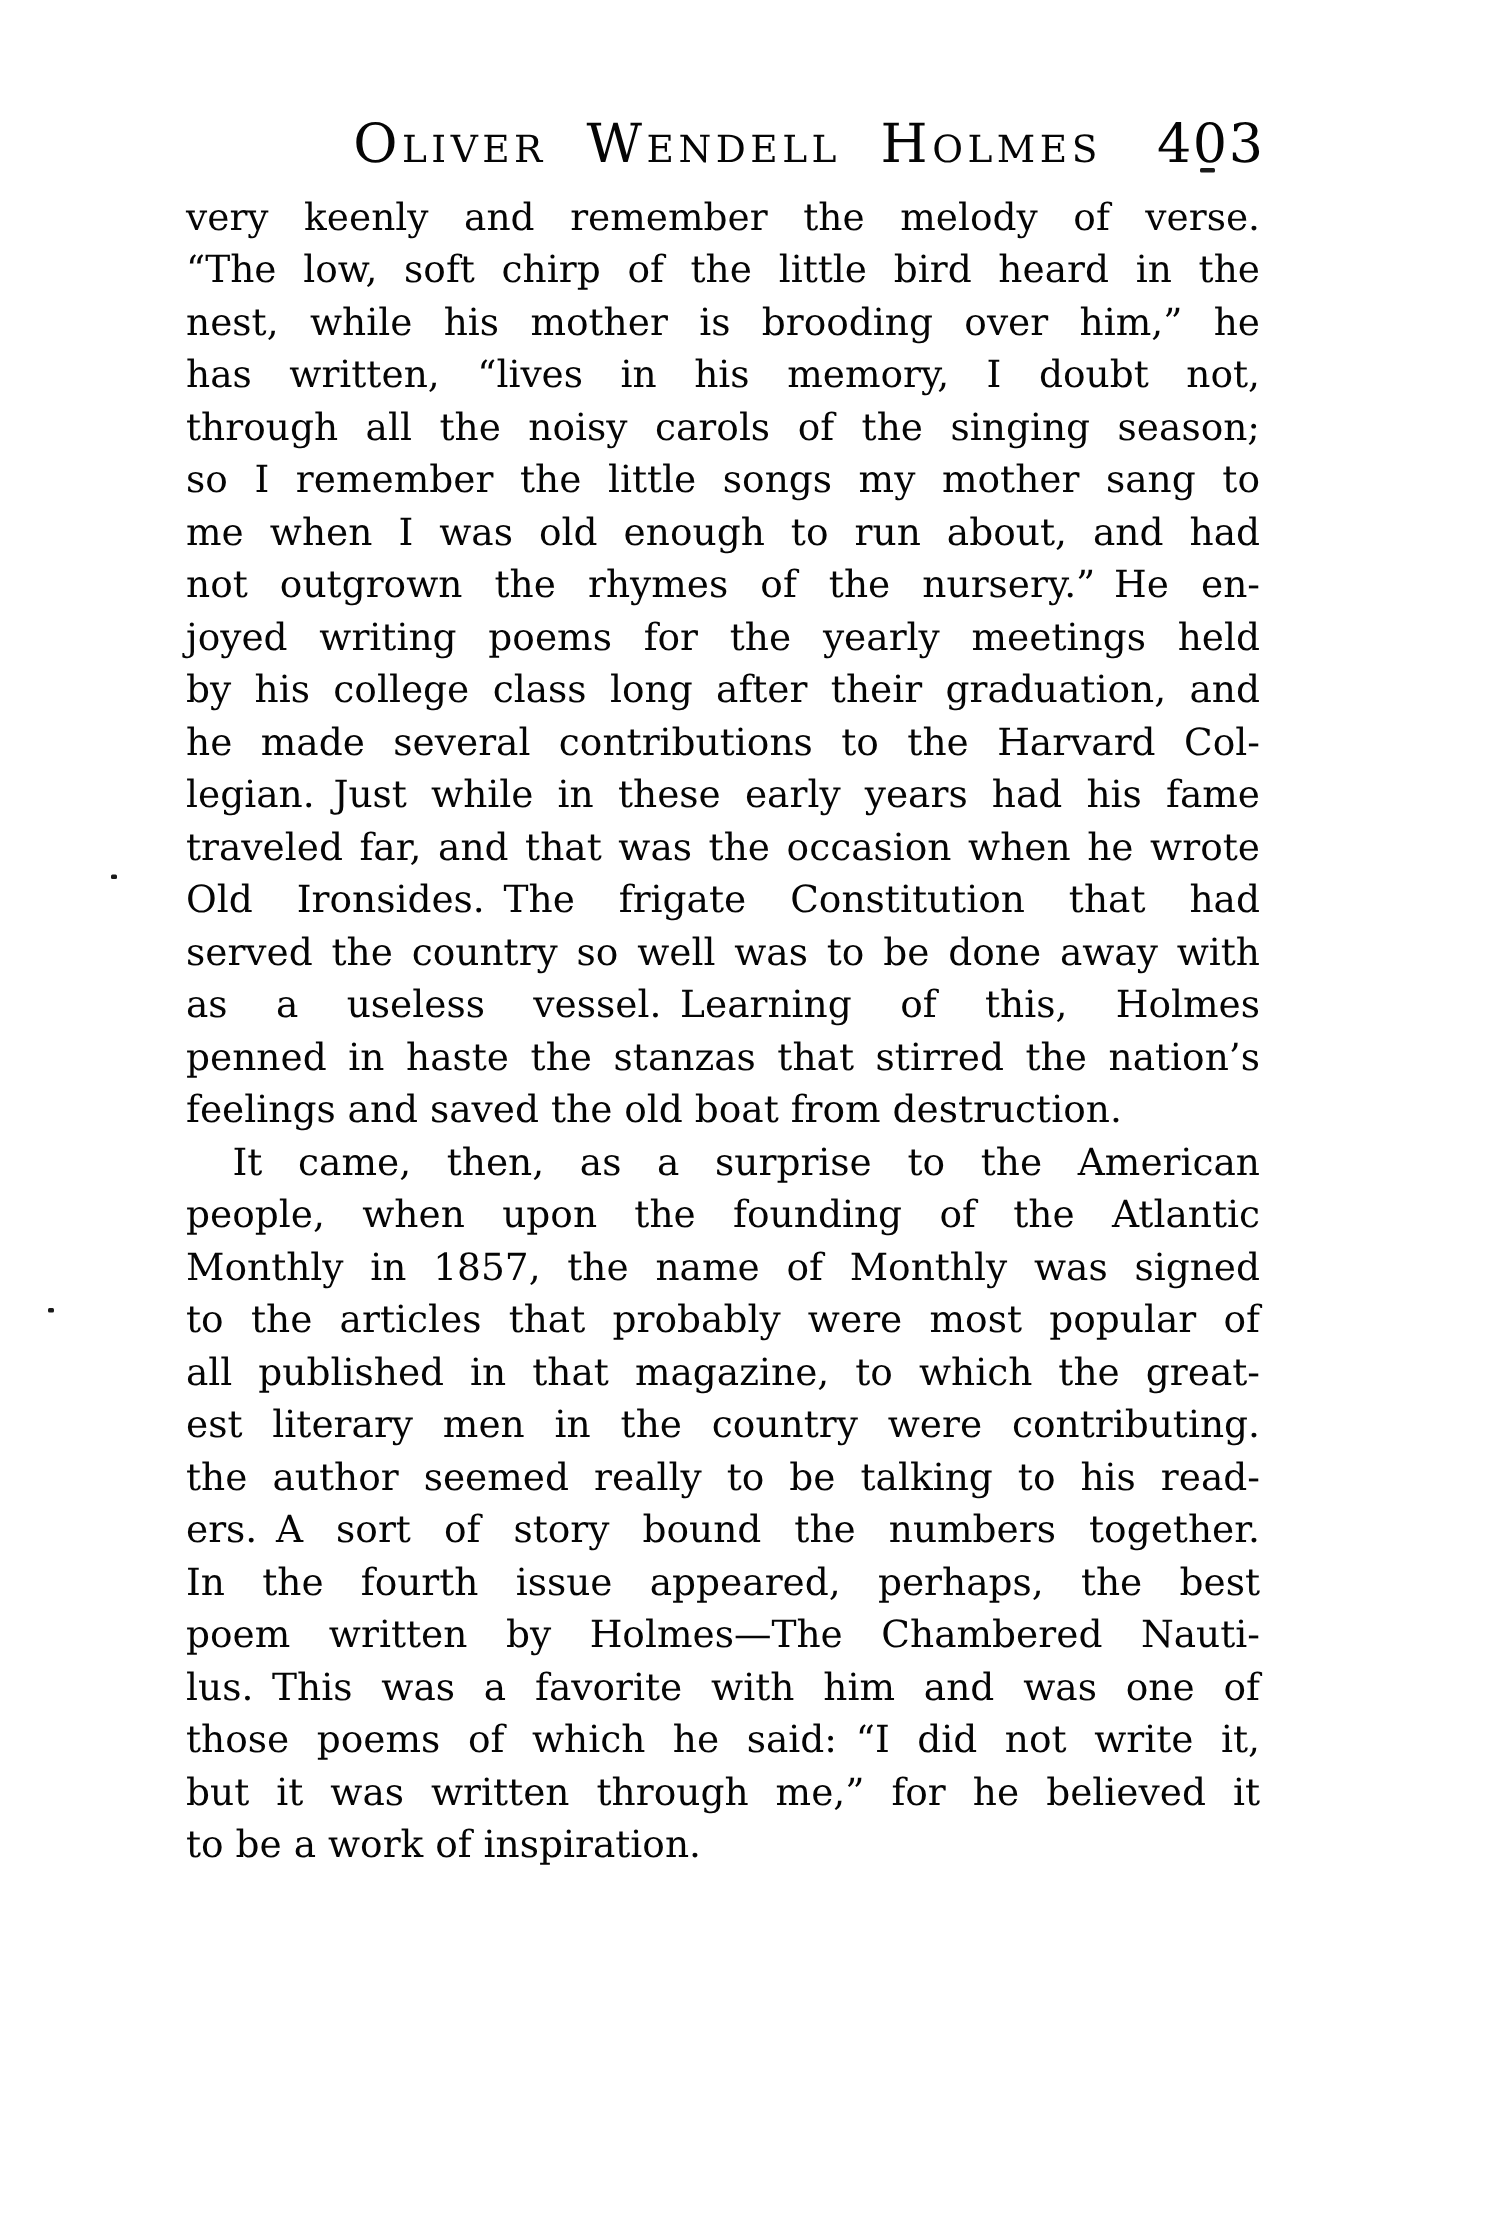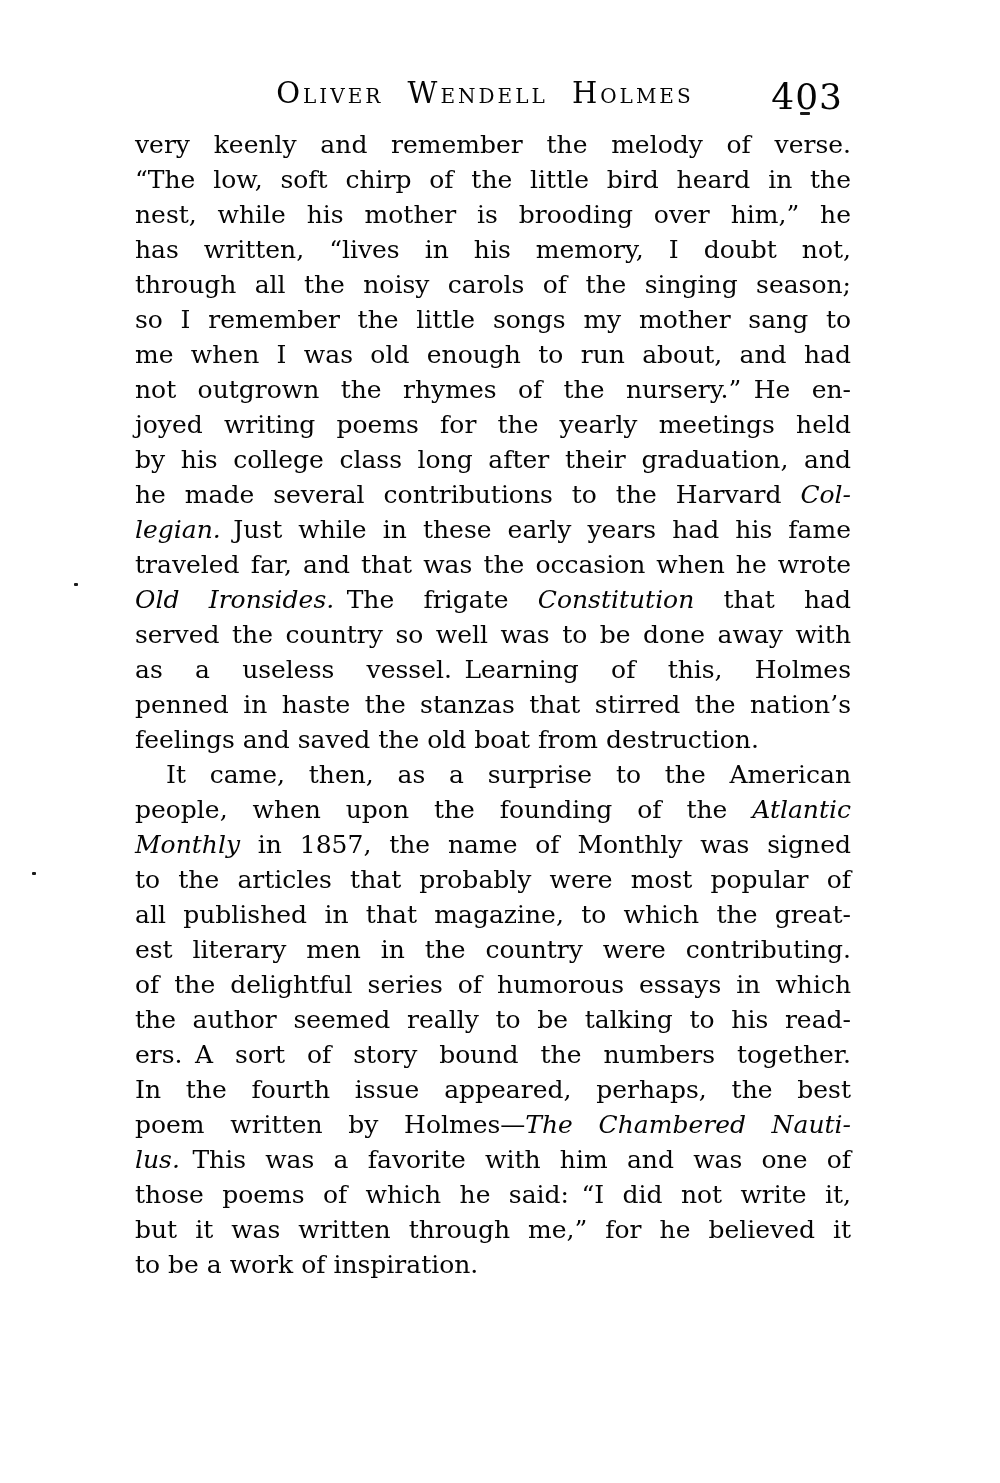--- a/index.html
+++ b/index.html
@@ -19,53 +19,52 @@
   .header {
     position: absolute;
     top: 76px;
     left: 127px;
     width: 716px;
     height: 34px;
   }
   .running-title {
     text-align: center;
     font-variant: small-caps;
-    font-size: 29px;
+    font-size: 36px;
     letter-spacing: 3px;
     word-spacing: 12px;
     white-space: nowrap;
   }
   .page-number {
     position: absolute;
     right: 0;
     top: 0;
     font-size: 36px;
     letter-spacing: 1px;
   }
   .body-text {
     position: absolute;
     top: 127px;
-    left: 135px;
+    left: 124px;
     width: 716px;
     font-size: 25px;
     line-height: 35px;
   }
   .line {
     text-align: justify;
     text-align-last: justify;
   }
   .line.noj {
     text-align: center;
     text-align-last: left;
   }
   .line.indent {
     text-indent: 31px;
   }
   .it {
-    font-style: italic;
     margin-top: 43px;
   }
   .artifact {
     position: absolute;
     background: #1a1a1a;
     border-radius: 1px;
   }
   .artifact.dash-under-folio { left: 800px; top: 112px; width: 10px; height: 3px; }
   .artifact.speck-left-1     { left: 74px;  top: 583px; width: 4px;  height: 3px; }
   .artifact.speck-left-2     { left: 32px;  top: 872px; width: 4px;  height: 3px; }
@@ -97,21 +96,20 @@
       <div class="line"><span>served the country so well was to be done away with</span></div>
       <div class="line"><span>as a useless vessel. Learning of this, Holmes</span></div>
       <div class="line"><span>penned in haste the stanzas that stirred the nation’s</span></div>
       <div class="line noj"><span>feelings and saved the old boat from destruction.</span></div>
       <div class="line indent"><span>It came, then, as a surprise to the American</span></div>
       <div class="line"><span>people, when upon the founding of the </span><span class="it">Atlantic</span></div>
       <div class="line"><span class="it">Monthly</span><span> in 1857, the name of Monthly was signed</span></div>
       <div class="line"><span>to the articles that probably were most popular of</span></div>
       <div class="line"><span>all published in that magazine, to which the great-</span></div>
       <div class="line"><span>est literary men in the country were contributing.</span></div>
-      <div class="line"><span>of the delightful series of humorous essays in which</span></div>
       <div class="line"><span>the author seemed really to be talking to his read-</span></div>
       <div class="line"><span>ers. A sort of story bound the numbers together.</span></div>
       <div class="line"><span>In the fourth issue appeared, perhaps, the best</span></div>
       <div class="line"><span>poem written by Holmes—</span><span class="it">The Chambered Nauti-</span></div>
       <div class="line"><span class="it">lus.</span><span> This was a favorite with him and was one of</span></div>
       <div class="line"><span>those poems of which he said: “I did not write it,</span></div>
       <div class="line"><span>but it was written through me,” for he believed it</span></div>
       <div class="line noj"><span>to be a work of inspiration.</span></div>
     </div>
 

